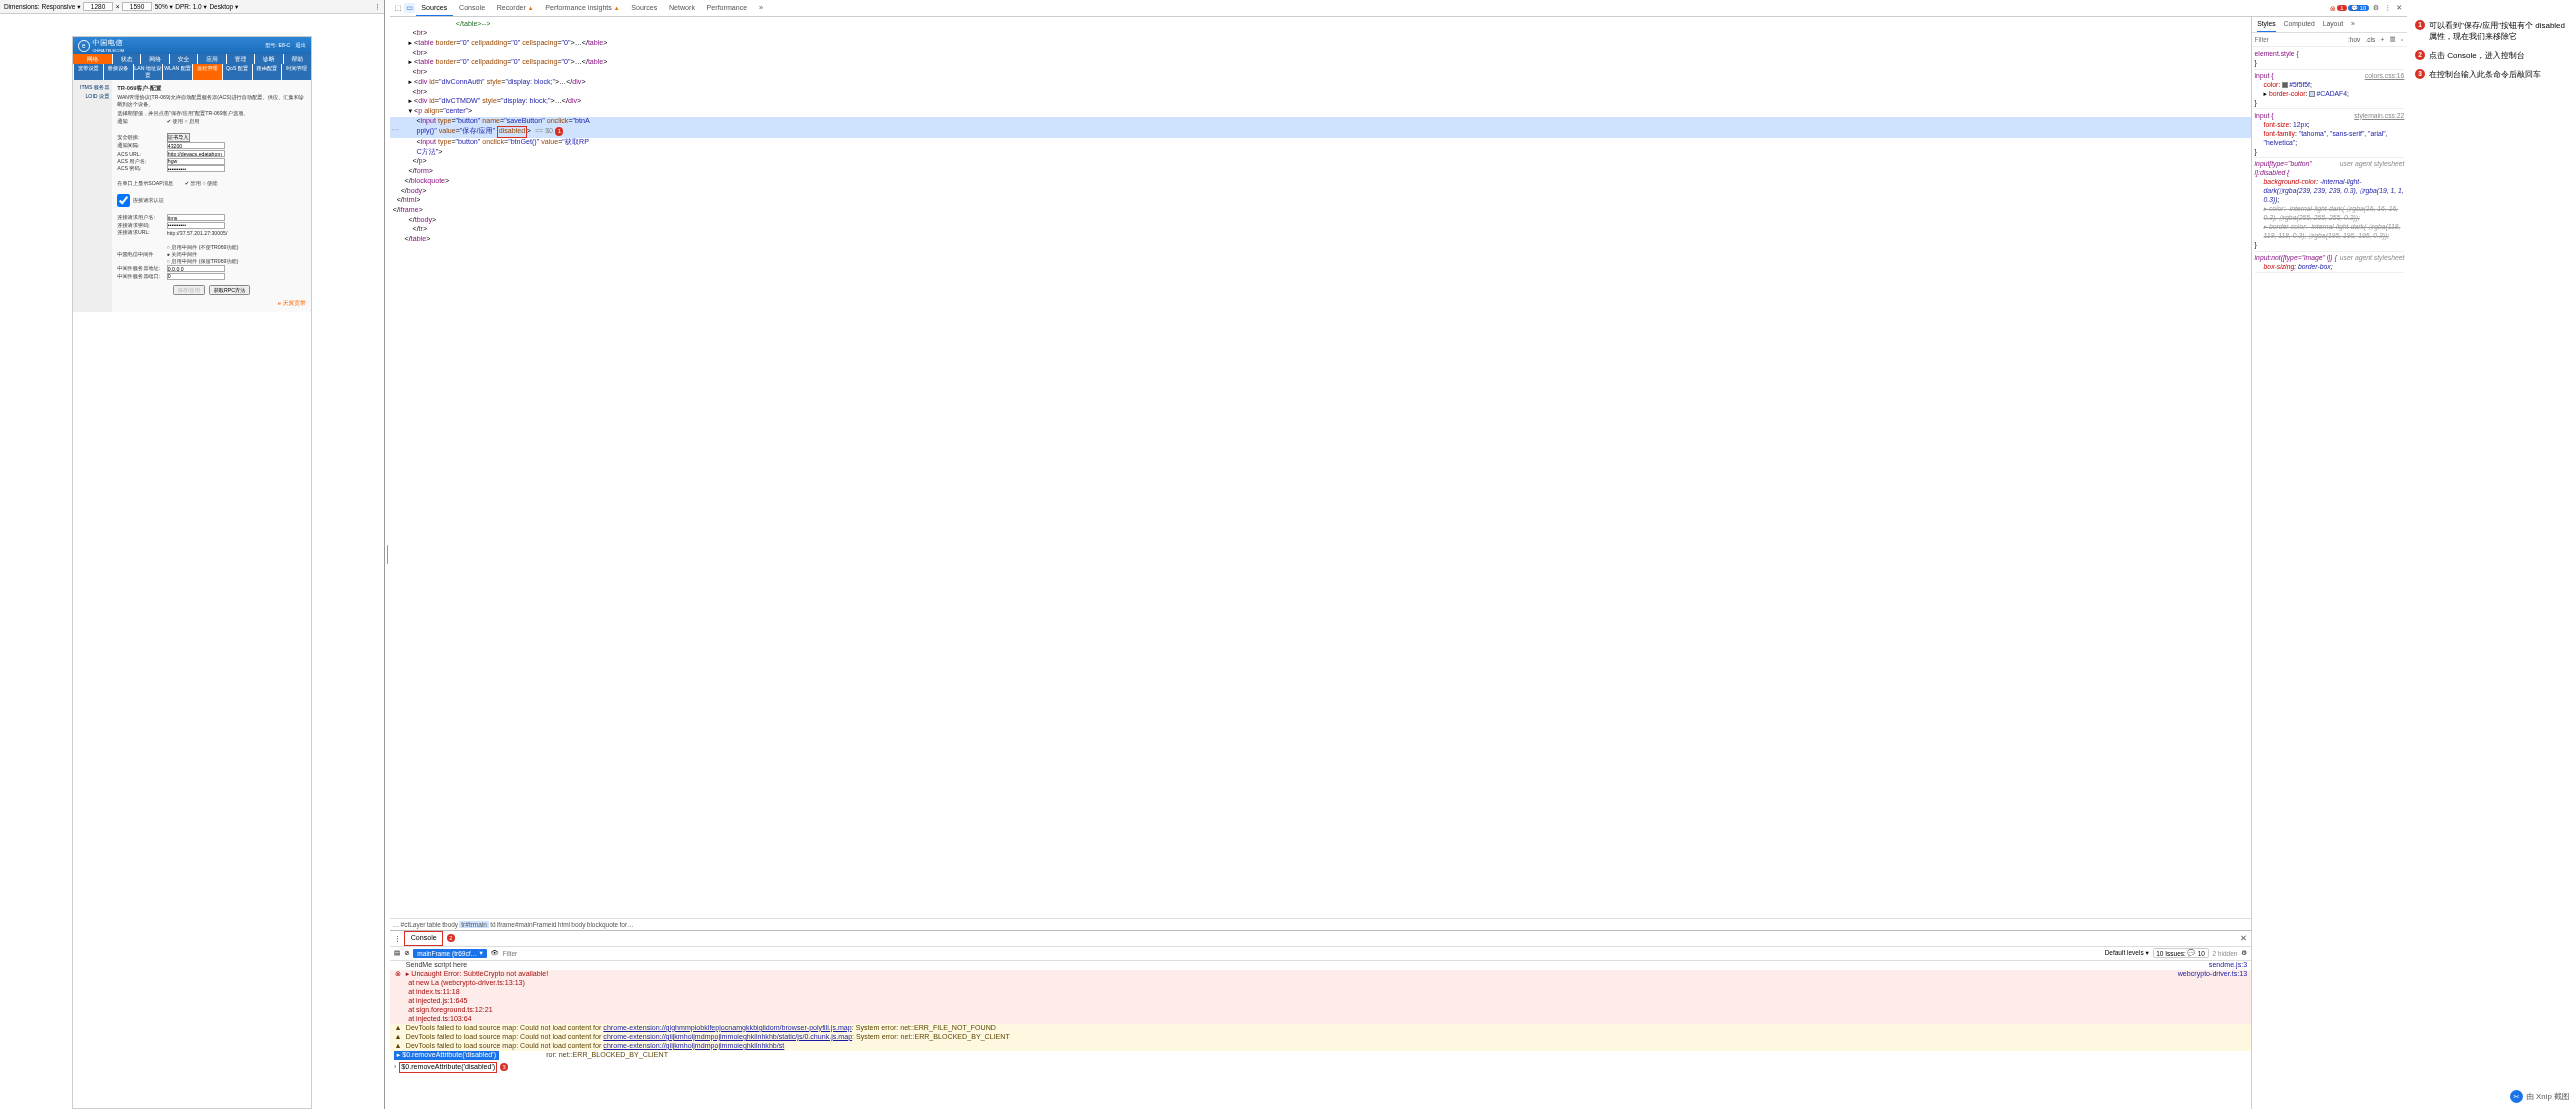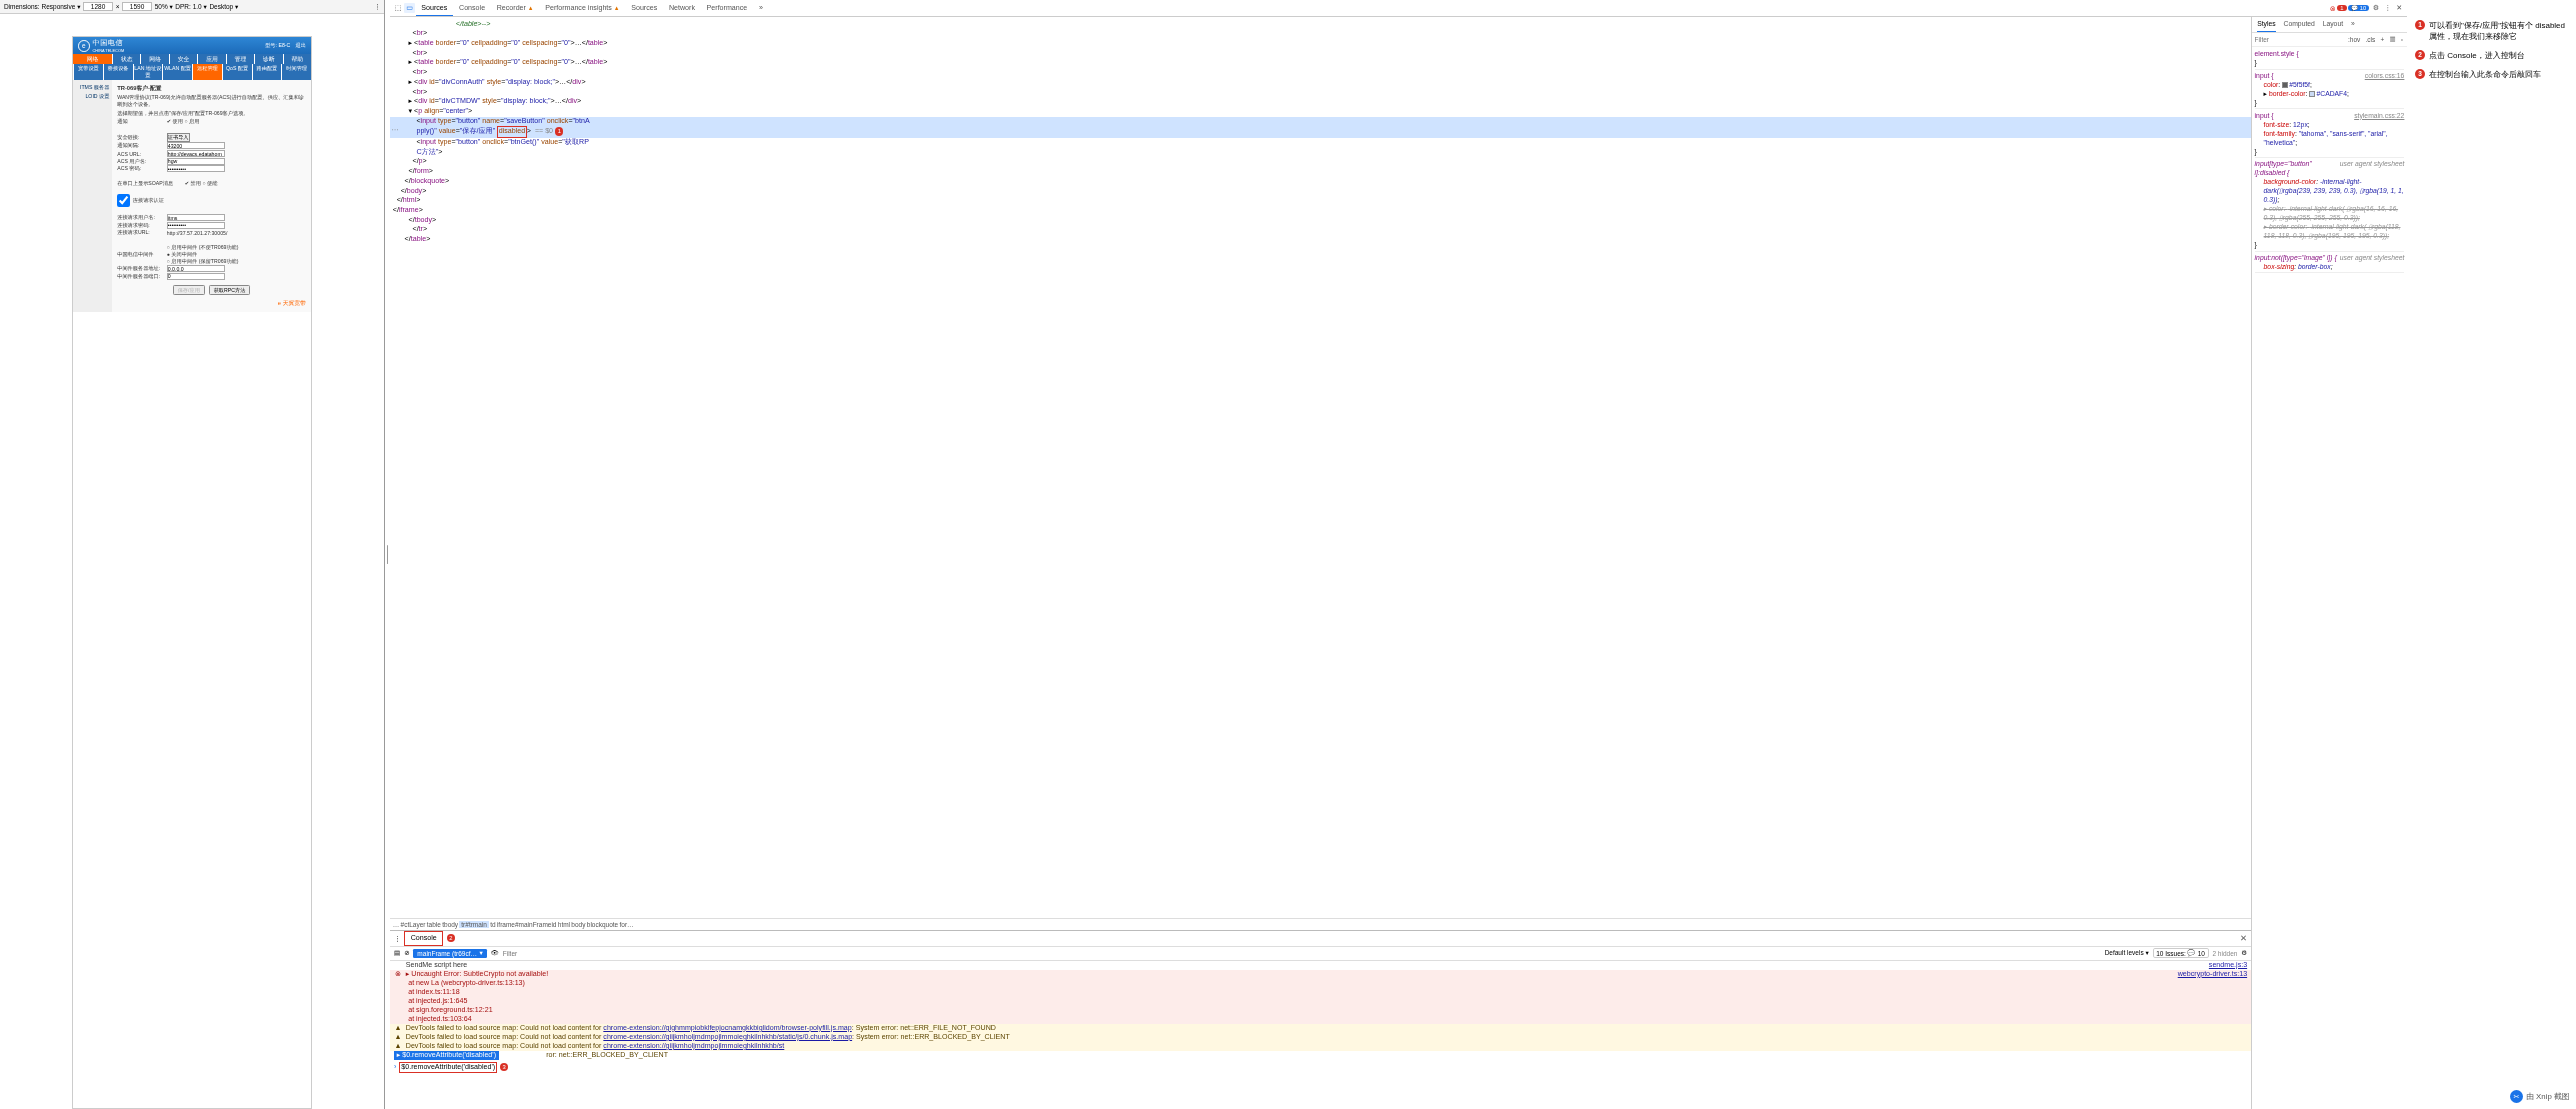--- a/index.html
+++ b/index.html
@@ -55,21 +55,21 @@
 
 .dt-body { flex: 1; display: flex; min-height: 0; }
 
 
 .elements { flex: 1; overflow: auto; font-family: Menlo, monospace; font-size: 7.1px; line-height: 9.7px; padding: 2.6px 0; position: relative; }
 .el-line { white-space: pre; padding: 0 2.6px; }
 .el-line.sel { background: #cfe3ff; }
 .tag { color: #881280; }
 .attr-n { color: #994500; }
 .attr-v { color: #1a1aa6; }
-.comment { color: #236e25; font-style: italic; }
+.comment { color: #236e25; }
 .num-chip { display:inline-flex; width:8.4px; height:8.4px; border-radius:50%; background:#d93025; color:#fff; align-items:center; justify-content:center; font-size:5.8px; vertical-align:middle;}
 .red-box { display:inline-block; border:1.3px solid #d93025; padding:0 0.6px; }
 .sel-eq { color:#888; }
 
 .el-breadcrumb { height: 11.7px; border-top: 0.6px solid #ddd; display: flex; align-items: center; font-size: 6.5px; gap: 1.3px; padding: 0 2.6px; overflow: hidden; }
 .el-breadcrumb span { color: #555; white-space: nowrap; cursor: pointer; }
 .el-breadcrumb span.selbc { background: #cfe3ff; padding: 0 1.9px; }
 
 
 .styles-side { flex: 0 0 156px; border-left: 0.6px solid #ccc; display: flex; flex-direction: column; font-family: Menlo, monospace; font-size: 6.8px; }
@@ -103,21 +103,21 @@
 .ctx-dd { background:#1a73e8; color:#fff; padding:0.6px 3.9px; border-radius:1.3px; display:flex; align-items:center; gap:2.6px; max-width:78px;}
 .dbar-input { flex:1; border:none; outline:none; font-size:6.5px;}
 .issues-chip { border:0.6px solid #ccc; border-radius:1.9px; padding:0 2.6px; display:flex; align-items:center; gap:1.9px;}
 .console-body { flex:1; overflow:auto; font-family: Menlo, monospace; font-size:7.1px; line-height:9px;}
 .c-line { display:flex; gap:3.9px; padding:0 3.9px; }
 .c-ic { width:7.8px; flex:0 0 7.8px; text-align:center;}
 .c-err { background:#fdecea; color:#a50e0e;}
 .c-warn { background:#fff8e1; color:#5c4400;}
 .c-warn .c-link { color:#1a1aa6; text-decoration:underline;}
 .c-info { color:#333;}
-.c-link-right { margin-left:auto; color:#1a1aa6; text-decoration:underline; white-space:nowrap;}
+.c-link-right { margin-left:auto; color:#1a1aa6; white-space:nowrap;}
 .c-sub { padding-left: 18px; }
 .c-prompt { display:flex; align-items:center; padding:0.6px 3.9px; gap:2.6px;}
 .c-prompt .caret { color:#1a73e8;}
 .c-cmd-box { border:1.3px solid #d93025; padding:0 1.3px; }
 .c-hint { background:#1a73e8; color:#fff; padding:0 2.6px; position:relative; top:-0.6px;}
 
 
 .annot { flex: 0 0 169px; padding: 19.5px 7.8px 5.2px 7.8px; font-size: 8px; font-family: Arial, sans-serif; position:relative;}
 .annot-row { display:flex; gap:3.9px; margin-bottom:7.8px; line-height:1.4; }
 .annot-row .chip { flex:0 0 10.4px; height:10.4px; border-radius:50%; background:#d93025; color:#fff; display:flex; align-items:center; justify-content:center; font-size:6.5px; font-weight:bold;}

